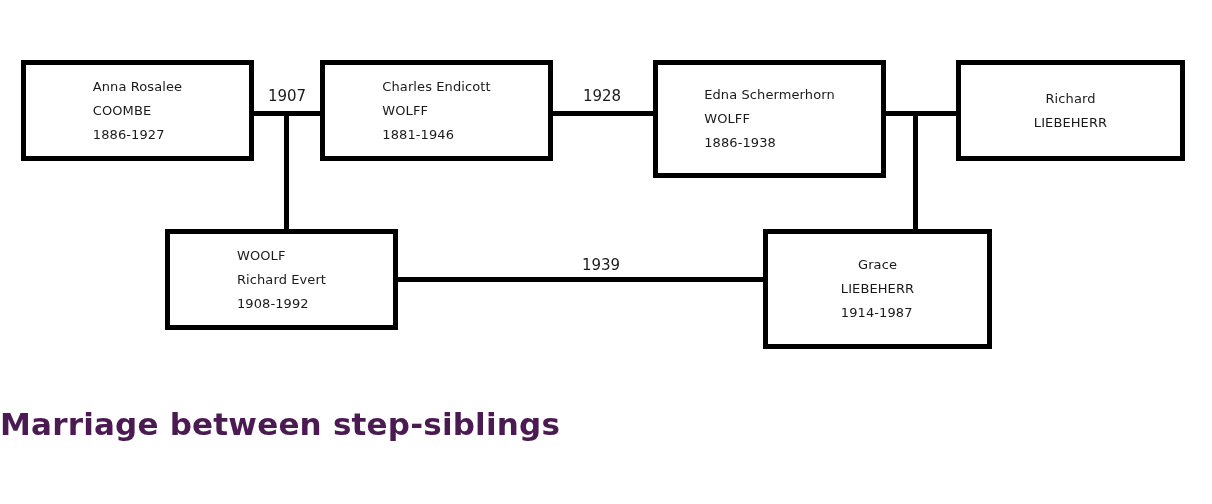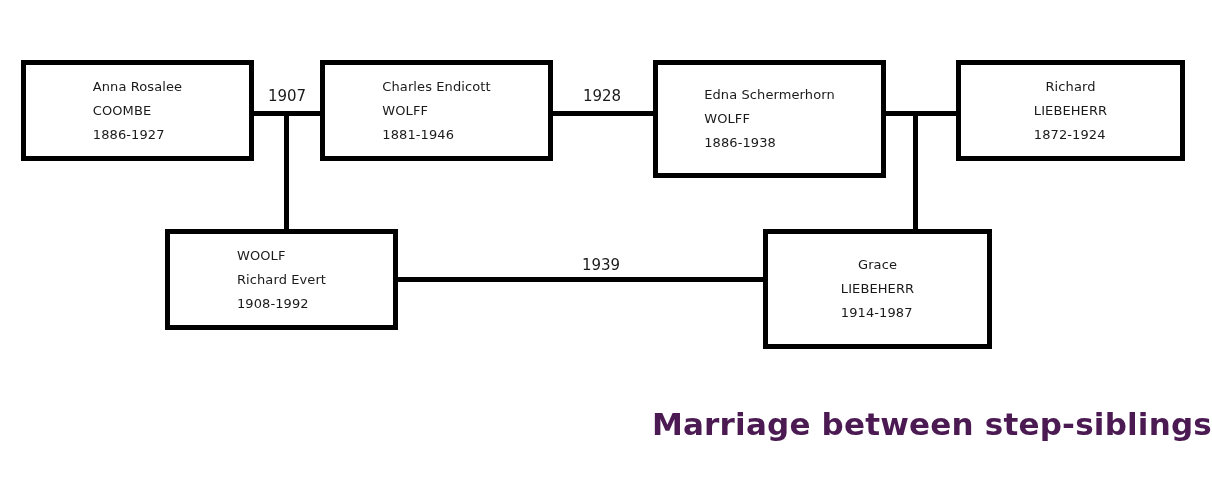--- a/index.html
+++ b/index.html
@@ -62,21 +62,21 @@
     text-align: center;
     white-space: nowrap;
     z-index: 4;
   }
 
   
   .caption {
     position: absolute;
     left: 0;
     width: 1212px;
-    text-align: right;
+    text-align: left;
     font-size: 31px;
     font-weight: bold;
     letter-spacing: 0.2px;
     white-space: nowrap;
   }
 </style>
 </head>
 <body>
 
 <div id="chart" style="background: rgb(255, 255, 255);">
@@ -114,21 +114,20 @@
       <div class="line given">Edna Schermerhorn</div>
       <div class="line">WOLFF</div>
       <div class="line">1886-1938</div>
     </div>
   </div>
 
   <div class="person-box" style="left:956px; top:60px; width:229px; height:101px;">
     <div class="inner">
       <div class="line given">Richard</div>
       <div class="line">LIEBEHERR</div>
-      <div class="line">1872-1924</div>
     </div>
   </div>
 
   <div class="person-box" style="left:165px; top:229px; width:233px; height:101px;">
     <div class="inner">
       <div class="line">WOOLF</div>
       <div class="line given">Richard Evert</div>
       <div class="line">1908-1992</div>
     </div>
   </div>

